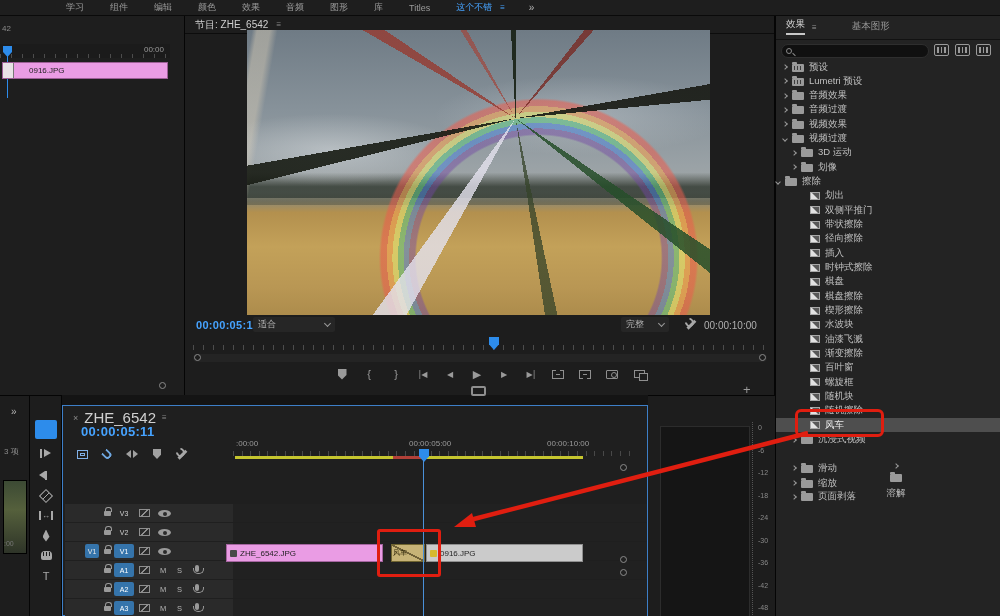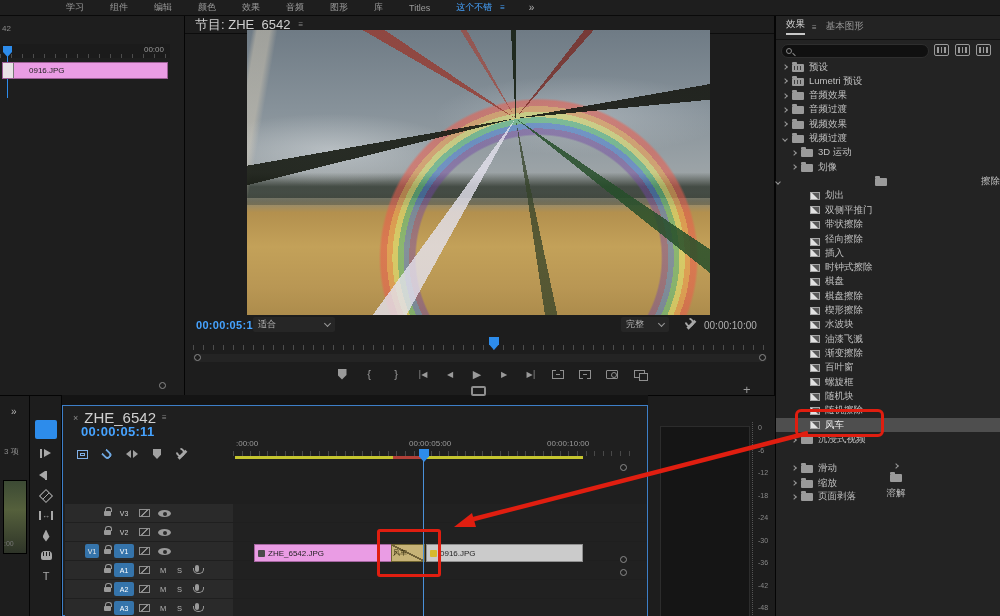--- a/index.html
+++ b/index.html
@@ -25,21 +25,21 @@
   .lm-playline{position:absolute;left:7px;top:40px;width:1px;height:42px;background:var(--accent)}
   .lm-clip{position:absolute;left:2px;top:46px;width:166px;height:17px;background:var(--clip-pink);border:1px solid #9c5f96;color:#222;display:flex;align-items:center}
   .lm-clip-handle{position:absolute;left:0;top:0;width:11px;height:100%;background:#e8e3e6;border-right:1px solid #777}
   .lm-clip-label{margin-left:26px;font-size:8px;color:#1f1f1f}
   .lm-scroll{position:absolute;left:0;top:366px;width:170px;height:8px}
   .lm-scroll .knob{position:absolute;right:4px;top:0;width:7px;height:7px;border:1px solid #8a8a8a;border-radius:50%}
 
   
   #program{position:absolute;left:185px;top:16px;width:590px;height:379px;background:#1d1d1d;border-right:1px solid #050505}
   .pg-header{position:absolute;left:0;top:0;width:100%;height:18px;border-bottom:1px solid #0c0c0c;display:flex;align-items:center;padding-left:10px;gap:8px}
-  .pg-title{color:#cfcfcf;font-size:13px}
+  .pg-title{color:#cfcfcf;font-size:10px}
   .pg-menu{color:#8a8a8a;font-size:8px}
   #video-frame{position:absolute;left:62px;top:14px;width:463px;height:285px;background:
     conic-gradient(from -6deg at 58% 31%,
       transparent 0deg 3deg, rgba(22,32,20,.9) 3deg 6.5deg, transparent 6.5deg 44deg,
       rgba(120,42,36,.8) 44deg 47.5deg, transparent 47.5deg 86deg,
       rgba(26,28,22,.92) 86deg 90.5deg, transparent 90.5deg 130deg,
       rgba(38,78,42,.85) 130deg 134.5deg, transparent 134.5deg 174deg,
       rgba(52,66,40,.75) 174deg 177.5deg, transparent 177.5deg 215deg,
       rgba(228,226,238,.8) 215deg 222deg, transparent 222deg 262deg,
       rgba(24,28,20,.9) 262deg 266deg, transparent 266deg 306deg,
@@ -82,21 +82,21 @@
   .t-comparison-view{width:11px;height:8px;border:1px solid #8f8f8f;position:relative}
   .t-comparison-view::after{content:'';position:absolute;right:-4px;bottom:-4px;width:7px;height:6px;border:1px solid #8f8f8f;background:#1d1d1d}
   #pg-loop{position:absolute;left:286px;top:370px;width:15px;height:10px;border:2px solid #8f8f8f;border-radius:2px}
   #pg-plus{position:absolute;left:558px;top:366px;color:#9a9a9a;font-size:13px}
 
   
   #effects{position:absolute;left:775px;top:16px;width:225px;height:600px;background:#232323;border-left:1px solid #050505}
   .fxp-header{position:absolute;left:0;top:0;width:100%;height:24px;border-bottom:1px solid #121212;display:flex;align-items:flex-end;padding:0 10px 4px;gap:7px}
   .fxp-tab{font-size:9.5px;color:#d6d6d6;border-bottom:2px solid #c8c8c8;padding-bottom:2px}
   .fxp-menu{color:#9a9a9a;font-size:8px;padding-bottom:3px}
-  .fxp-tab2{font-size:9.5px;color:#9a9a9a;margin-left:2px;padding-bottom:2px}
+  .fxp-tab2{font-size:9.5px;color:#9a9a9a;margin-left:28px;padding-bottom:2px}
   .fxp-search{position:absolute;left:5px;top:28px;width:148px;height:14px;background:#101010;border:1px solid #2e2e2e;border-radius:7px;display:flex;align-items:center;padding-left:4px}
   .ico-mag{width:6px;height:6px;border:1px solid #8a8a8a;border-radius:50%;position:relative}
   .ico-mag::after{content:'';position:absolute;left:5px;top:5px;width:4px;height:1px;background:#8a8a8a;transform:rotate(45deg)}
   .fxp-search input{background:transparent;border:none;outline:none;color:#c8c8c8;font-size:9px;width:120px;margin-left:3px}
   .fxp-filters{position:absolute;left:158px;top:28px;display:flex;gap:6px}
   .flt{width:15px;height:12px;border:1px solid #9a9a9a;border-radius:2px;position:relative}
   .flt::after{content:'';position:absolute;left:2px;top:2px;right:2px;bottom:2px;background:repeating-linear-gradient(to right,#9a9a9a 0 1.5px,transparent 1.5px 3.5px)}
   #fx-tree{position:absolute;left:0;top:44px;width:100%;height:450px}
   .fx-row{position:absolute;left:0;width:100%;height:14px;display:flex;align-items:center;gap:5px;color:#c0c0c0;font-size:9.5px;white-space:nowrap}
   .fx-row.sel{background:#4e4e4e;color:#e8e8e8}
@@ -163,21 +163,21 @@
   .ico-lock::before{content:'';position:absolute;left:1px;top:-4px;width:5px;height:4px;border:1.5px solid #9a9a9a;border-bottom:none;border-radius:3px 3px 0 0}
   .trk .lbl{position:absolute;left:49px;top:2px;width:20px;height:14px;border-radius:2px;color:#cfcfcf;font-size:7px;display:flex;align-items:center;justify-content:center}
   .trk .lbl.t{background:var(--track-blue);color:#fff}
   .ico-sync{position:absolute;left:74px;top:5px;width:11px;height:8px;border:1px solid #8f8f8f;background:linear-gradient(135deg,transparent 45%,#8f8f8f 45% 55%,transparent 55%)}
   .ico-eye{position:absolute;left:93px;top:6px;width:13px;height:7px;background:#9a9a9a;border-radius:50%}
   .ico-eye::after{content:'';position:absolute;left:4.5px;top:1.5px;width:4px;height:4px;background:#2a2a2a;border-radius:50%}
   .trk .ms{position:absolute;top:5px;color:#b5b5b5;font-size:7.5px}
   .ico-mic{position:absolute;left:130px;top:4px;width:4px;height:7px;background:#9a9a9a;border-radius:2px}
   .ico-mic::after{content:'';position:absolute;left:-2.5px;top:3px;width:9px;height:5px;border:1px solid #9a9a9a;border-top:none;border-radius:0 0 5px 5px}
   .clip{position:absolute;top:138px;height:18px;font-size:8px;display:flex;align-items:center;z-index:3}
-  #clip-left{left:191px;width:157px;background:var(--clip-pink);border:1px solid #a565a0;color:#1f1f1f}
+  #clip-left{left:163px;width:157px;background:var(--clip-pink);border:1px solid #a565a0;color:#1f1f1f}
   #clip-right{left:363px;width:157px;background:var(--clip-gray);border:1px solid #8f8f8f;color:#1f1f1f}
   .clip .fxb{width:7px;height:7px;margin:0 3px 0 3px;border-radius:1px;flex:none}
   #clip-left .fxb{background:#4a4a4a}
   #clip-right .fxb{background:#d6b92e}
   #clip-trans{left:328px;width:34px;background:var(--transition-tan);border:1px solid #6f6430;color:#332a0c;z-index:5;overflow:hidden;
     background-image:linear-gradient(to top right,transparent 47%,rgba(40,30,5,.55) 47% 53%,transparent 53%)}
   #clip-trans .tlab{font-size:7px;margin-left:1px}
   .tl-vscroll{position:absolute;left:556px;top:52px;width:10px;height:130px}
   .tl-vscroll i{position:absolute;left:1px;width:7px;height:7px;border:1px solid #8a8a8a;border-radius:50%}
 
@@ -346,41 +346,41 @@
         <div class="fx-row" style="top: 85.98px; padding-left: 16px;">
           <span class="chev collapsed"></span>
           <span class="ico-folder"></span>
           <span class="fx-label">3D 运动</span>
         </div>
         <div class="fx-row" style="top: 100.31px; padding-left: 16px;">
           <span class="chev collapsed"></span>
           <span class="ico-folder"></span>
           <span class="fx-label">划像</span>
         </div>
-        <div class="fx-row" style="top: 114.64px; padding-left: 0; justify-content: space-between;">
+        <div class="fx-row" style="top: 114.64px; padding-left: 0;">
           <span class="chev expanded"></span>
           <span class="ico-folder"></span>
           <span class="fx-label">擦除</span>
         </div>
         <div class="fx-row" style="top: 128.97px; padding-left: 25px;">
           <span class="chev-space"></span>
           <span class="ico-trans"></span>
           <span class="fx-label">划出</span>
         </div>
         <div class="fx-row" style="top: 143.3px; padding-left: 25px;">
           <span class="chev-space"></span>
           <span class="ico-trans"></span>
           <span class="fx-label">双侧平推门</span>
         </div>
         <div class="fx-row" style="top: 157.63px; padding-left: 25px;">
           <span class="chev-space"></span>
           <span class="ico-trans"></span>
           <span class="fx-label">带状擦除</span>
         </div>
-        <div class="fx-row" style="top: 171.96px; padding-left: 25px; align-items: flex-end;">
+        <div class="fx-row" style="top: 171.96px; padding-left: 25px;">
           <span class="chev-space"></span>
           <span class="ico-trans"></span>
           <span class="fx-label">径向擦除</span>
         </div>
         <div class="fx-row" style="top: 186.29px; padding-left: 25px;">
           <span class="chev-space"></span>
           <span class="ico-trans"></span>
           <span class="fx-label">插入</span>
         </div>
         <div class="fx-row" style="top: 200.62px; padding-left: 25px;">

